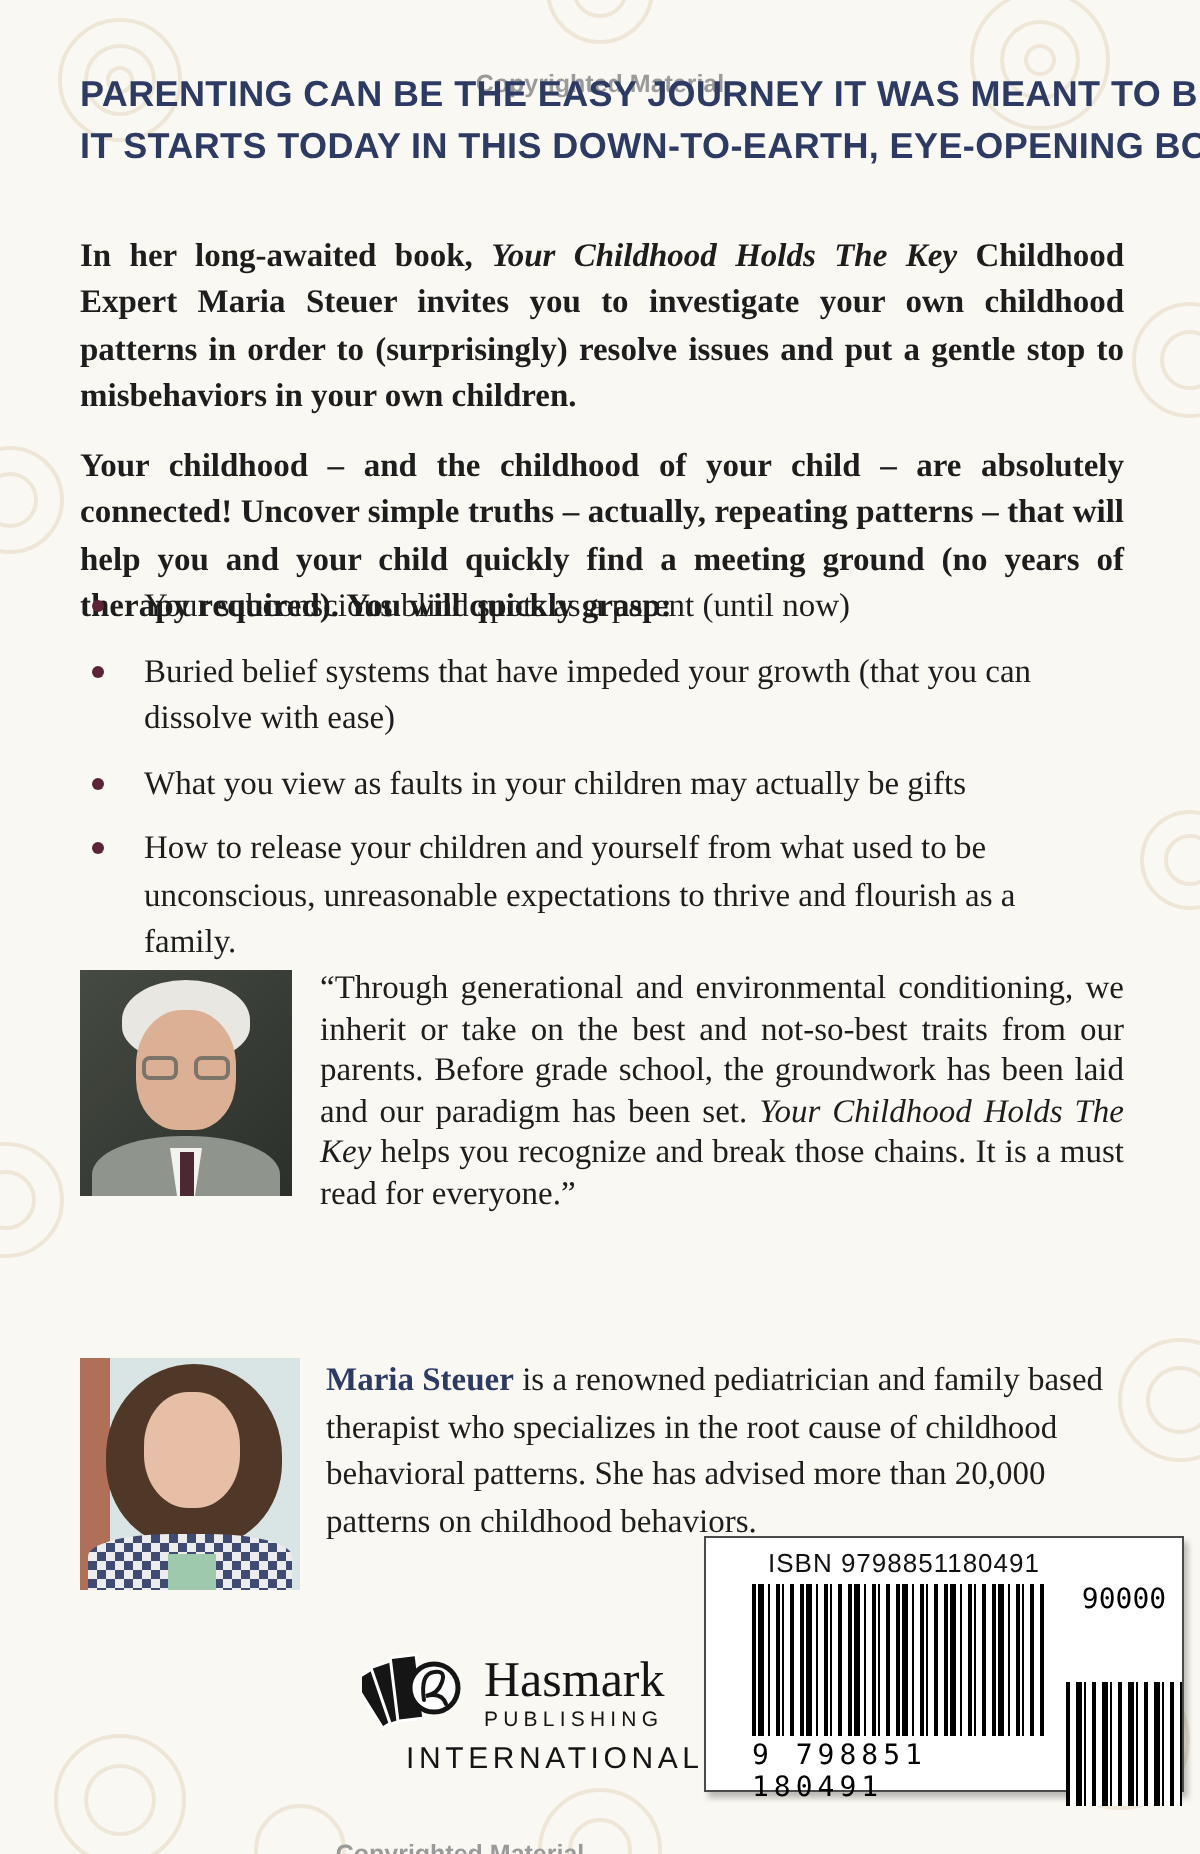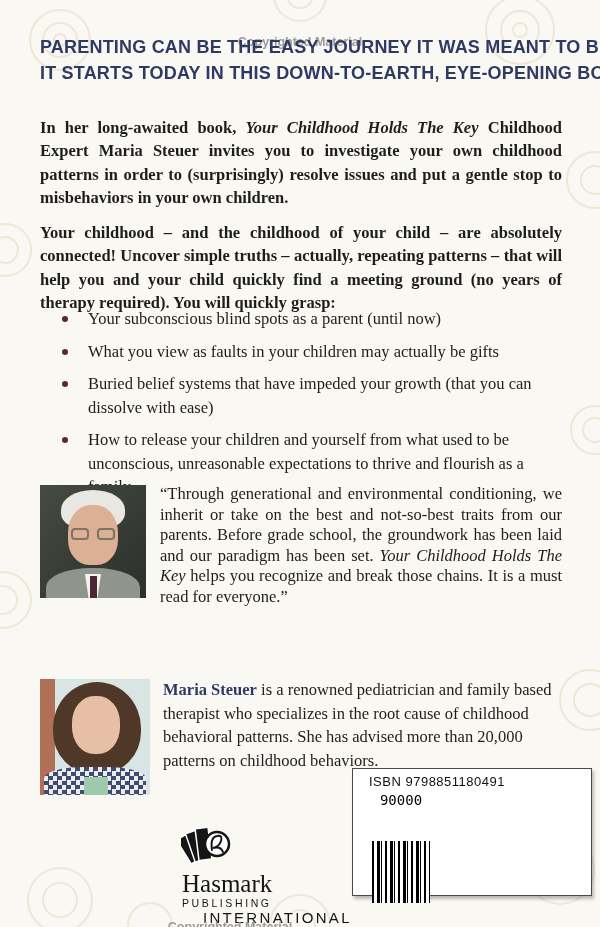--- a/index.html
+++ b/index.html
@@ -32,21 +32,21 @@
   .para{
     position:absolute;left:40px;width:522px;
     font-size:16.5px;line-height:23.5px;text-align:justify;font-weight:bold;
   }
   .para.p1{top:99px;}
   .para.p2{top:204px;}
   i{font-style:italic;}
 
   ul.bullets{
     position:absolute;left:40px;top:291px;width:505px;
-    margin:16px;padding:0;list-style:none;
+    margin:0;padding:0;list-style:none;
   }
   ul.bullets li{
     position:relative;padding-left:32px;margin-bottom:9px;
     font-size:16.5px;line-height:23.5px;
   }
   ul.bullets li::before{
     content:"";position:absolute;left:6px;top:9px;
     width:6px;height:6px;border-radius:50%;background:#5d2438;
   }
 
@@ -84,21 +84,21 @@
   .bio-text{
     position:absolute;left:163px;top:678px;width:400px;
     font-size:16.5px;line-height:23.5px;
   }
 
   
   .barcode{
     position:absolute;top:768px;right:8px;width:240px;height:128px;
     background:#fff;border:1px solid #4a4a4a;box-sizing:border-box;
     box-shadow:2px 3px 3px rgba(0,0,0,.25);
-    padding:5px 8px;font-family:"Liberation Sans",sans-serif;
+    padding:5px 23px;font-family:"Liberation Sans",sans-serif;
   }
   .isbn-label{font-size:13px;color:#111;margin-left:8px;letter-spacing:.5px;}
   .bars-row{display:flex;margin-top:3px;}
   .main-bars{
     width:146px;height:76px;background:
     repeating-linear-gradient(90deg,
       #000 0 2px,#fff 2px 3px,#000 3px 6px,#fff 6px 8px,
       #000 8px 9px,#fff 9px 12px,#000 12px 14px,#fff 14px 15px,
       #000 15px 16px,#fff 16px 19px,#000 19px 21px,#fff 21px 24px);
   }
@@ -110,21 +110,21 @@
   .price-code{font-family:"DejaVu Sans Mono",monospace;font-size:14px;color:#000;}
   .supp-bars{
     width:58px;height:62px;margin-top:3px;background:
     repeating-linear-gradient(90deg,
       #000 0 2px,#fff 2px 5px,#000 5px 8px,#fff 8px 9px,
       #000 9px 10px,#fff 10px 13px);
   }
 
   
   .logo{position:absolute;left:181px;top:823px;width:170px;color:#151515;}
-  .logo-top{display:flex;flex-direction:column;}
+  .logo-top{display:flex;align-items:center;}
   .logo-text{margin-left:1px;}
   .logo-name{font-family:"Liberation Serif",serif;font-size:25px;line-height:25px;}
   .logo-pub{font-family:"Liberation Sans",sans-serif;font-size:10.5px;letter-spacing:2.6px;margin-top:1px;}
   .logo-intl{font-family:"Liberation Sans",sans-serif;font-size:15px;letter-spacing:2.3px;margin-left:22px;margin-top:0px;}
 </style>
 </head>
 <body>
 
 <svg class="bg-pattern" width="600" height="927" viewBox="0 0 600 927" fill="none" stroke="#eee7d8" stroke-width="2">
   <circle cx="60" cy="40" r="30"></circle>
@@ -163,22 +163,22 @@
     <div>PARENTING CAN BE THE EASY JOURNEY IT WAS MEANT TO BE.</div>
     <div>IT STARTS TODAY IN THIS DOWN-TO-EARTH, EYE-OPENING BOOK.</div>
   </div>
 
   <p class="para p1"><span>In her long-awaited book, </span><i>Your Childhood Holds The Key</i><span> Childhood Expert Maria Steuer invites you to investigate your own childhood patterns in order to (surprisingly) resolve issues and put a gentle stop to misbehaviors in your own children.</span></p>
 
   <p class="para p2">Your childhood – and the childhood of your child – are absolutely connected! Uncover simple truths – actually, repeating patterns – that will help you and your child quickly find a meeting ground (no years of therapy required). You will quickly grasp:</p>
 
   <ul class="bullets">
     <li>Your subconscious blind spots as a parent (until now)</li>
+    <li>Buried belief systems that have impeded your growth (that you can dissolve with ease)</li>
     <li>What you view as faults in your children may actually be gifts</li>
-    <li>Buried belief systems that have impeded your growth (that you can dissolve with ease)</li>
     <li>How to release your children and yourself from what used to be unconscious, unreasonable expectations to thrive and flourish as a family.</li>
   </ul>
 
   <div class="photo photo-bob">
     <div class="bob-hair"></div>
     <div class="bob-face"></div>
     <div class="bob-glasses">
       <span class="bob-lens"></span>
         <span class="bob-lens"></span>
     </div>
@@ -195,20 +195,24 @@
     <div class="maria-face"></div>
     <div class="maria-jacket"></div>
     <div class="maria-top"></div>
   </div>
 
   <div class="bio-text"><span class="navy">Maria Steuer</span><span> is a renowned pediatrician and family based therapist who specializes in the root cause of childhood behavioral patterns. She has advised more than 20,000 patterns on childhood behaviors.</span></div>
 
   <div class="barcode">
     <div class="isbn-label">ISBN 9798851180491</div>
     <div class="bars-row">
+      <div>
+        <div class="main-bars"></div>
+        <div class="main-digits">9 798851 180491</div>
+      </div>
       <div class="supplement">
         <div class="price-code">90000</div>
         <div class="supp-bars"></div>
       </div>
     </div>
   </div>
 
   <div class="logo">
     <div class="logo-top">
       <svg class="logo-icon" width="60" height="48" viewBox="0 0 60 48">

